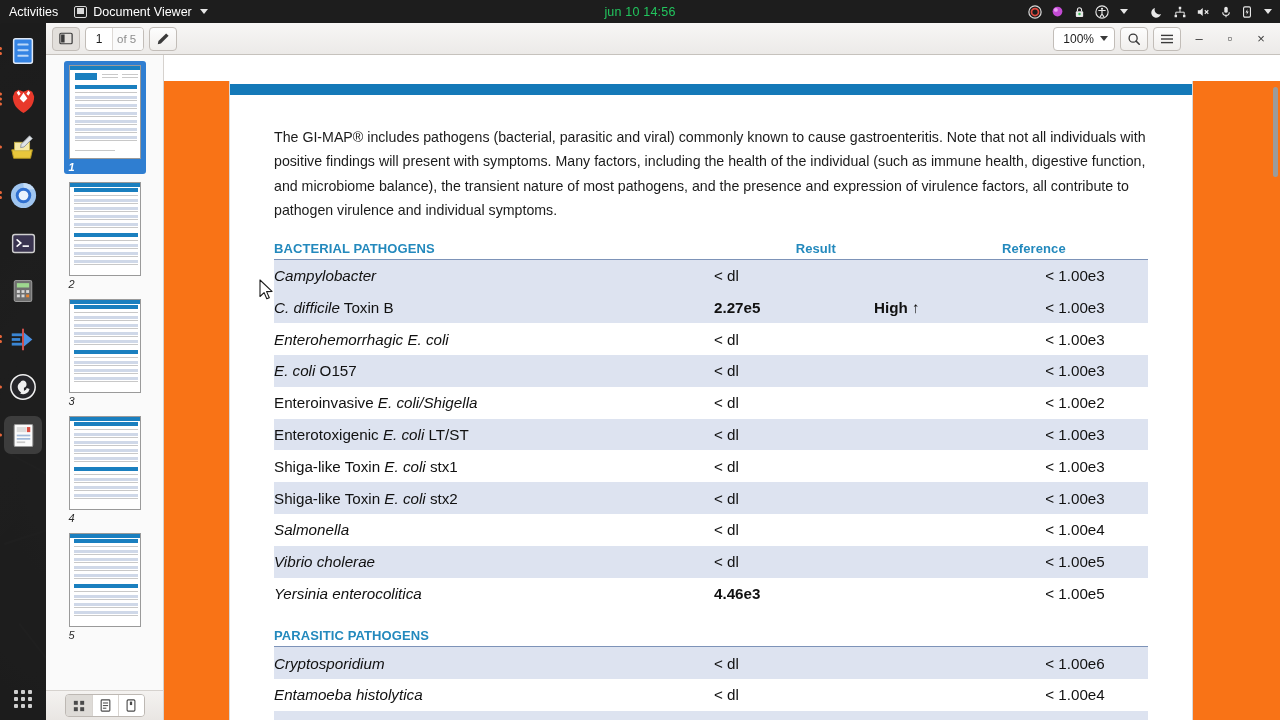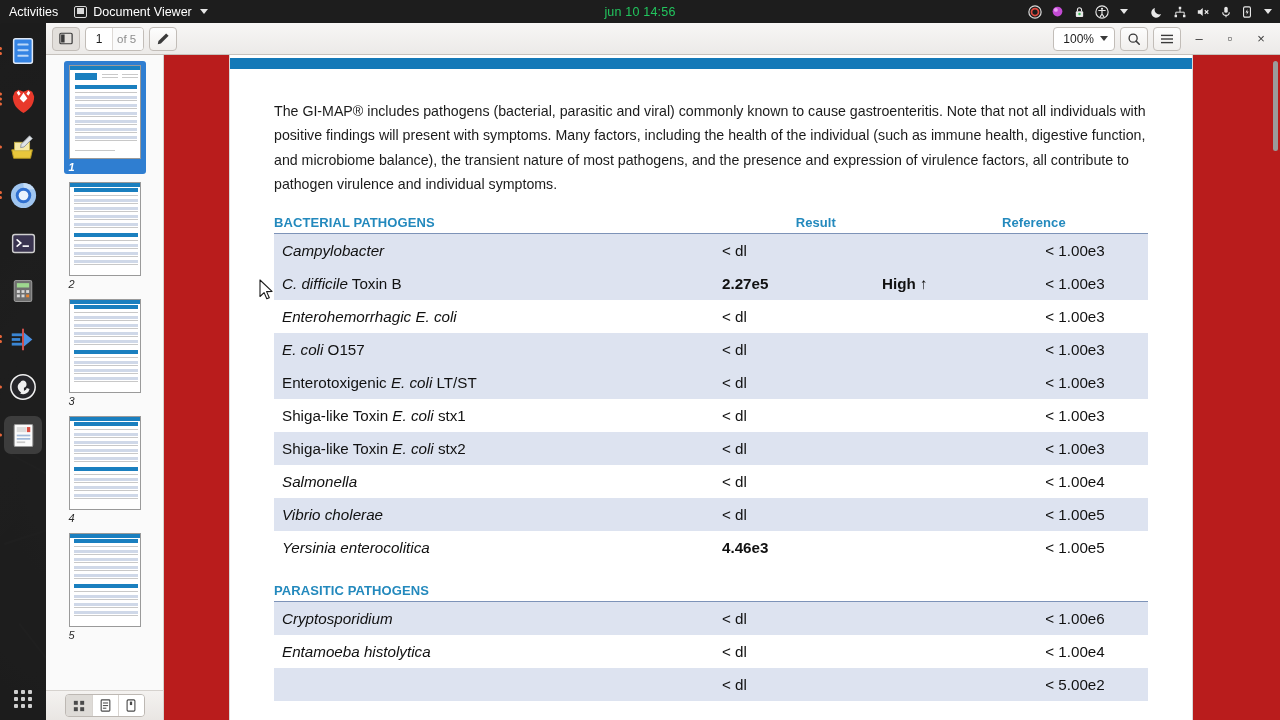--- a/index.html
+++ b/index.html
@@ -119,38 +119,38 @@
   .thumb-num.on { color: #ffffff; font-weight: bold; }
   .sidebar-foot {
     height: 30px; border-top: 1px solid #d6d2ce; display:flex; align-items:center; justify-content:center;
     background: linear-gradient(#f4f2f0,#e9e6e3);
   }
   .segbtn { display:flex; border:1px solid #bdb8b3; border-radius: 4px; overflow: hidden; }
   .segbtn > div { width: 26px; height: 21px; display:flex; align-items:center; justify-content:center; background:#fff; border-left:1px solid #d8d4d0; }
   .segbtn > div:first-child { border-left:none; background:#dedbd7; }
 
   
-  .pdfview { flex:1; position: relative; background: #b91c1c; overflow: hidden; }
+  .pdfview { flex:1; position: relative; background: #f97316; overflow: hidden; margin-top: 26px; }
   .page {
     position: absolute; top: 0; left: 66px; width: 962px; min-height: 700px;
     background: #ffffff; box-shadow: 0 0 0 1px #d9d9d9;
   }
   .page-topbar { height: 11px; background: #1479b8; margin: 3px 0 0 0; }
   .page-inner { padding: 30px 44px 0 44px; }
 
   .intro { font-size: 14.2px; line-height: 24.3px; color: #1b1b1b; text-align: left; }
 
   .sec-head {
     margin-top: 19px; font-size: 13px; font-weight: bold; letter-spacing: .1px;
     color: #2389bd; padding-bottom: 3px;
   }
   .tbl { width: 100%; border-collapse: collapse; border-top: 1.6px solid #7d93b8; }
   .tbl tr { height: 31.8px; }
   .tbl tr.alt { background: #dde3f0; }
-  .tbl td { padding: 8px; vertical-align: middle; font-size: 15.2px; color: #111; }
+  .tbl td { padding: 0; vertical-align: middle; font-size: 15.2px; color: #111; }
   .c-name { padding-left: 10px; width: 440px; }
   .c-res  { width: 160px; text-align: left; padding-right: 38px; font-size: 13.6px; }
   .c-flag { width: 128px; text-align: left; font-size: 13.6px; font-weight: bold; }
   .c-ref  { text-align: center; font-size: 13.6px; padding-right: 20px; }
   .it { font-style: italic; }
   .res-high { color: #c8102e; font-weight: bold; }
   .res-mid  { color: #c9a227; font-weight: bold; }
   .flag-high { color: #c8102e; }
 
   .col-title-row { display:flex; align-items:flex-end; width:100%; }
@@ -627,20 +627,26 @@
                       <td class="c-res ">&lt; dl</td>
                       <td class="c-flag "></td>
                       <td class="c-ref">&lt; 1.00e3</td>
                     </tr>
                     <tr class="alt">
                       <td class="c-name"><span class="it">E. coli</span> O157</td>
                       <td class="c-res ">&lt; dl</td>
                       <td class="c-flag "></td>
                       <td class="c-ref">&lt; 1.00e3</td>
                     </tr>
+                    <tr>
+                      <td class="c-name">Enteroinvasive <span class="it">E. coli/Shigella</span></td>
+                      <td class="c-res ">&lt; dl</td>
+                      <td class="c-flag "></td>
+                      <td class="c-ref">&lt; 1.00e2</td>
+                    </tr>
                     <tr class="alt">
                       <td class="c-name">Enterotoxigenic <span class="it">E. coli</span> LT/ST</td>
                       <td class="c-res ">&lt; dl</td>
                       <td class="c-flag "></td>
                       <td class="c-ref">&lt; 1.00e3</td>
                     </tr>
                     <tr>
                       <td class="c-name">Shiga-like Toxin <span class="it">E. coli</span> stx1</td>
                       <td class="c-res ">&lt; dl</td>
                       <td class="c-flag "></td>

